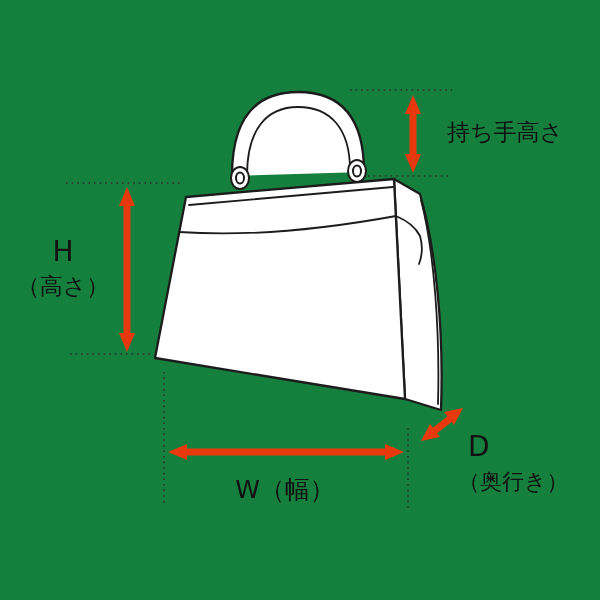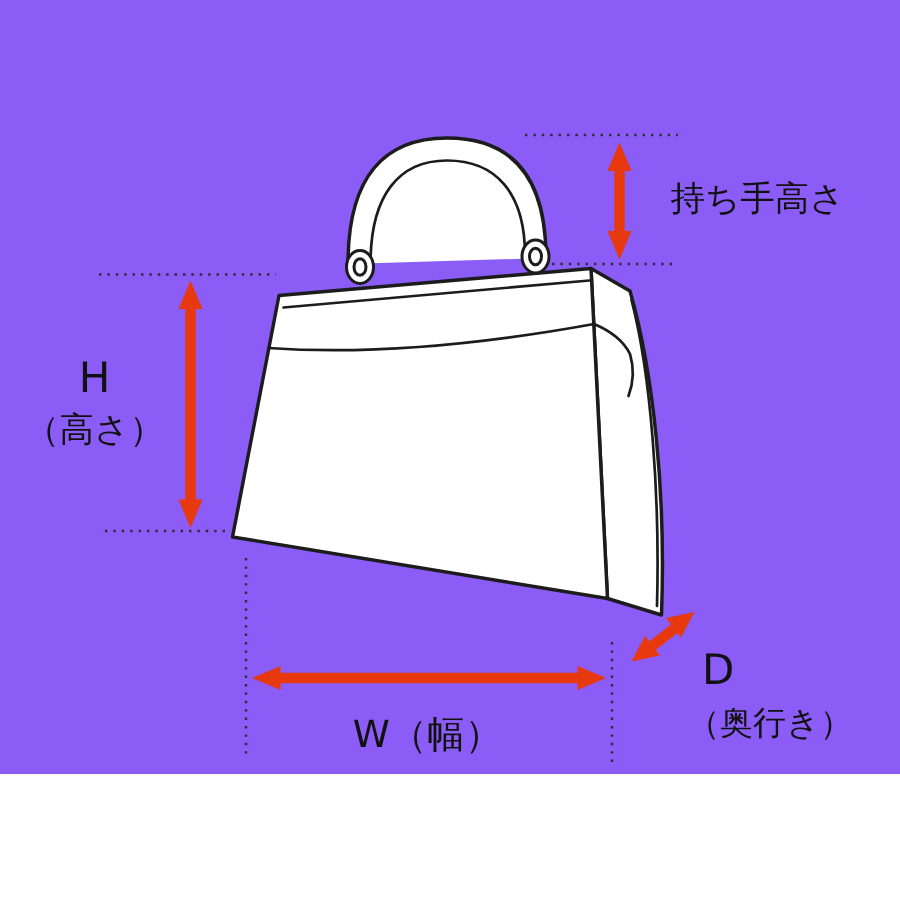--- a/index.html
+++ b/index.html
@@ -3,22 +3,22 @@
 <meta charset="utf-8">
 <style>
   html, body {
     margin: 0;
     padding: 0;
     background: #ffffff;
   }
   .canvas {
     position: relative;
     width: 600px;
-    height: 516px;
-    background: #8b5cf6;
+    height: 600px;
+    background: #15803d;
     overflow: hidden;
     font-family: "DejaVu Sans", "Liberation Sans", sans-serif;
   }
   svg { display: block; }
 
   
   .bag path, .bag ellipse, .bag line {
     stroke: #1c1c1c;
     stroke-linejoin: round;
     stroke-linecap: round;

